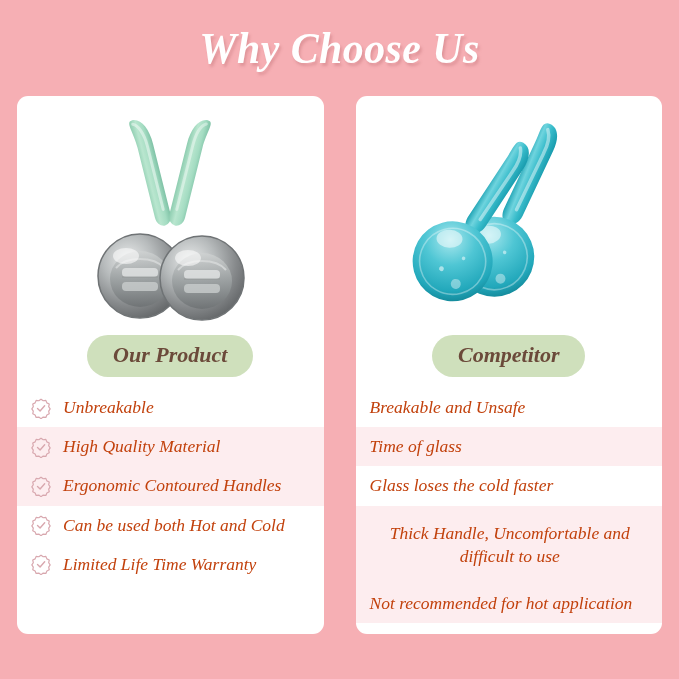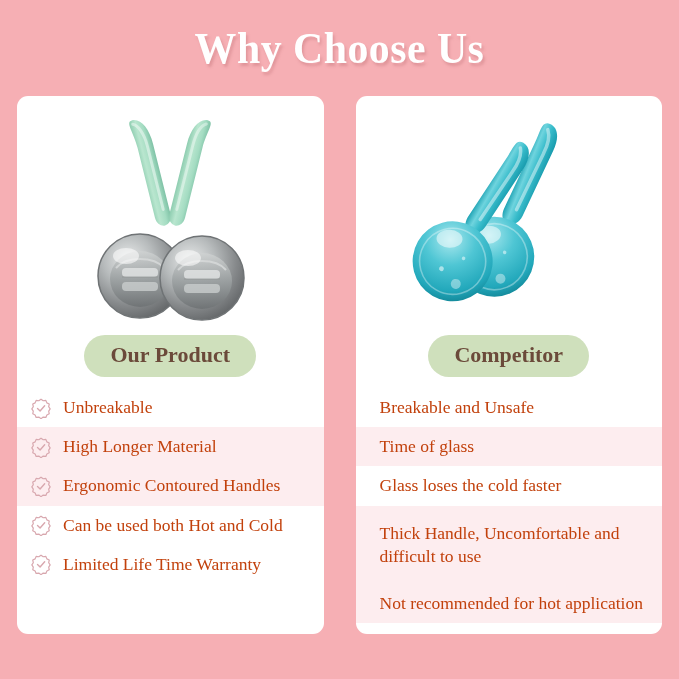--- a/index.html
+++ b/index.html
@@ -10,20 +10,21 @@
     width: 679px;
     height: 679px;
     background: #f6afb4;
     font-family: "Liberation Serif", serif;
     overflow: hidden;
   }
   .page {
     position: relative;
     width: 617px;
     height: 679px;
+    font-style: italic;
   }
 
   
   .title {
     position: absolute;
     top: 22px;
     left: 0;
     width: 679px;
     text-align: center;
     font-family: "Liberation Serif", serif;
@@ -108,22 +109,23 @@
     box-sizing: border-box;
   }
   .row.alt {
     background: #fdedef;
   }
   .row.left-row {
     padding: 0 10px 0 13px;
     height: 39.2px;
   }
   .row.right-row {
-    padding: 0 12px 0 24px;
+    padding: 0 12px 0 14px;
     height: 39.2px;
+    text-align: center;
   }
   .row.right-row.tall {
     height: 78.4px;
     align-items: center;
   }
   .check-icon {
     flex: none;
     width: 22px;
     height: 22px;
     margin-right: 11px;
@@ -220,21 +222,21 @@
           <span class="row-label">Unbreakable</span>
         </div>
 
         <div class="row left-row alt">
           <svg class="check-icon" viewBox="0 0 24 24">
             <path d="M12 2.4 L14.4 4.1 L17.3 3.7 L18.4 6.4 L21 7.7 L20.4 10.6 L22 13 L20.4 15.4
                      L21 18.3 L18.4 19.6 L17.3 22.3 L14.4 21.9 L12 23.6 L9.6 21.9 L6.7 22.3
                      L5.6 19.6 L3 18.3 L3.6 15.4 L2 13 L3.6 10.6 L3 7.7 L5.6 6.4 L6.7 3.7 L9.6 4.1 Z" fill="none" stroke="#d8a7ae" stroke-width="1.3" stroke-linejoin="round"></path>
             <path d="M8.2 12.6 L11 15.2 L16 9.6" fill="none" stroke="#d8a7ae" stroke-width="1.5" stroke-linecap="round" stroke-linejoin="round"></path>
           </svg>
-          <span class="row-label">High Longer Material</span>
+          <span class="row-label">High Quality Material</span>
         </div>
 
 
         <div class="row left-row alt">
           <svg class="check-icon" viewBox="0 0 24 24">
             <path d="M12 2.4 L14.4 4.1 L17.3 3.7 L18.4 6.4 L21 7.7 L20.4 10.6 L22 13 L20.4 15.4
                      L21 18.3 L18.4 19.6 L17.3 22.3 L14.4 21.9 L12 23.6 L9.6 21.9 L6.7 22.3
                      L5.6 19.6 L3 18.3 L3.6 15.4 L2 13 L3.6 10.6 L3 7.7 L5.6 6.4 L6.7 3.7 L9.6 4.1 Z" fill="none" stroke="#d8a7ae" stroke-width="1.3" stroke-linejoin="round"></path>
             <path d="M8.2 12.6 L11 15.2 L16 9.6" fill="none" stroke="#d8a7ae" stroke-width="1.5" stroke-linecap="round" stroke-linejoin="round"></path>
           </svg>

